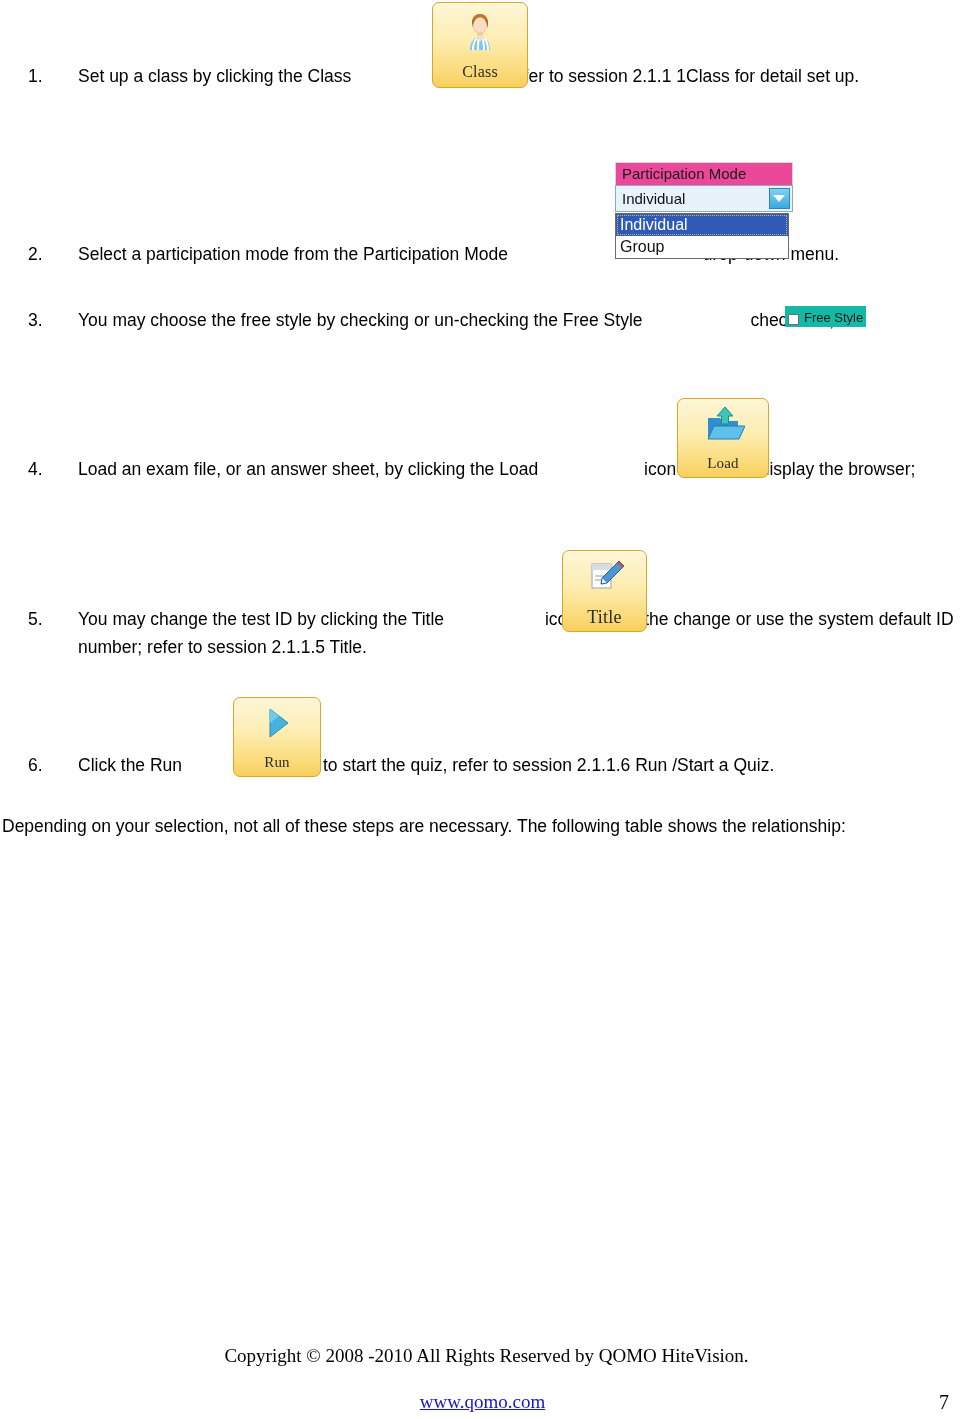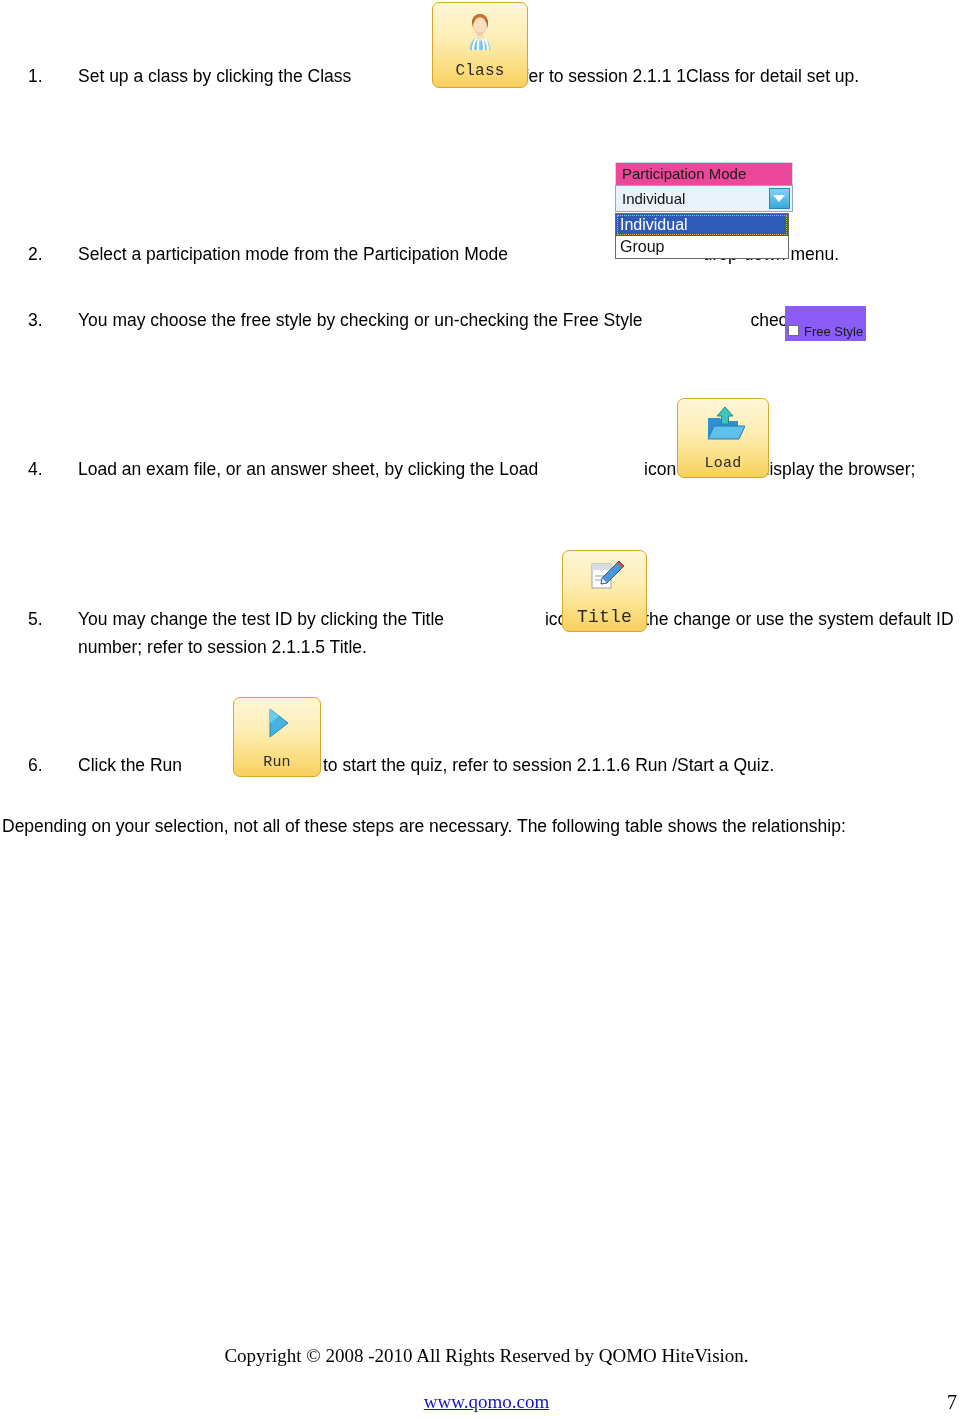--- a/index.html
+++ b/index.html
@@ -56,21 +56,21 @@
     box-sizing: border-box;
     text-align: center;
     overflow: hidden;
     margin-left: 22px;
   }
   .qbtn .qbtn-label {
     position: absolute;
     left: 0;
     right: 0;
     bottom: 4px;
-    font-family: Liberation Mono, monospace;
+    font-family: Liberation Serif, serif;
     font-size: 14px;
     line-height: 15px;
     color: #2b2b2b;
     letter-spacing: .2px;
   }
   .qbtn .qbtn-glyph {
     position: absolute;
     left: 0;
     right: 0;
     top: 6px;
@@ -197,23 +197,23 @@
     background: #3b5fc0;
     z-index: -1;
   }
 
   
   .fs-widget {
     position: absolute;
     left: 785px;
     top: 306px;
     display: inline-flex;
-    align-items: flex-start;
-    background: #8b5cf6;
-    padding: 19px 3px 2px 3px;
+    align-items: flex-end;
+    background: #14b8a6;
+    padding: 5px 3px 2px 3px;
   }
   .fs-box {
     width: 11px;
     height: 11px;
     border: 1px solid #6f6f6f;
     background: #ffffff;
     box-sizing: border-box;
     margin-right: 5px;
   }
   .fs-text {
@@ -243,21 +243,21 @@
     top: 1344px;
     text-align: center;
     font-family: "Liberation Serif", serif;
     font-size: 19px;
     line-height: 24px;
     color: #000;
   }
   .footer-url-row {
     position: absolute;
     left: 0;
-    right: 0;
+    right: 8px;
     top: 1390px;
     height: 28px;
   }
   .footer-url {
     position: absolute;
     left: 0;
     right: 0;
     text-align: center;
     font-family: "Liberation Serif", serif;
     font-size: 19px;

